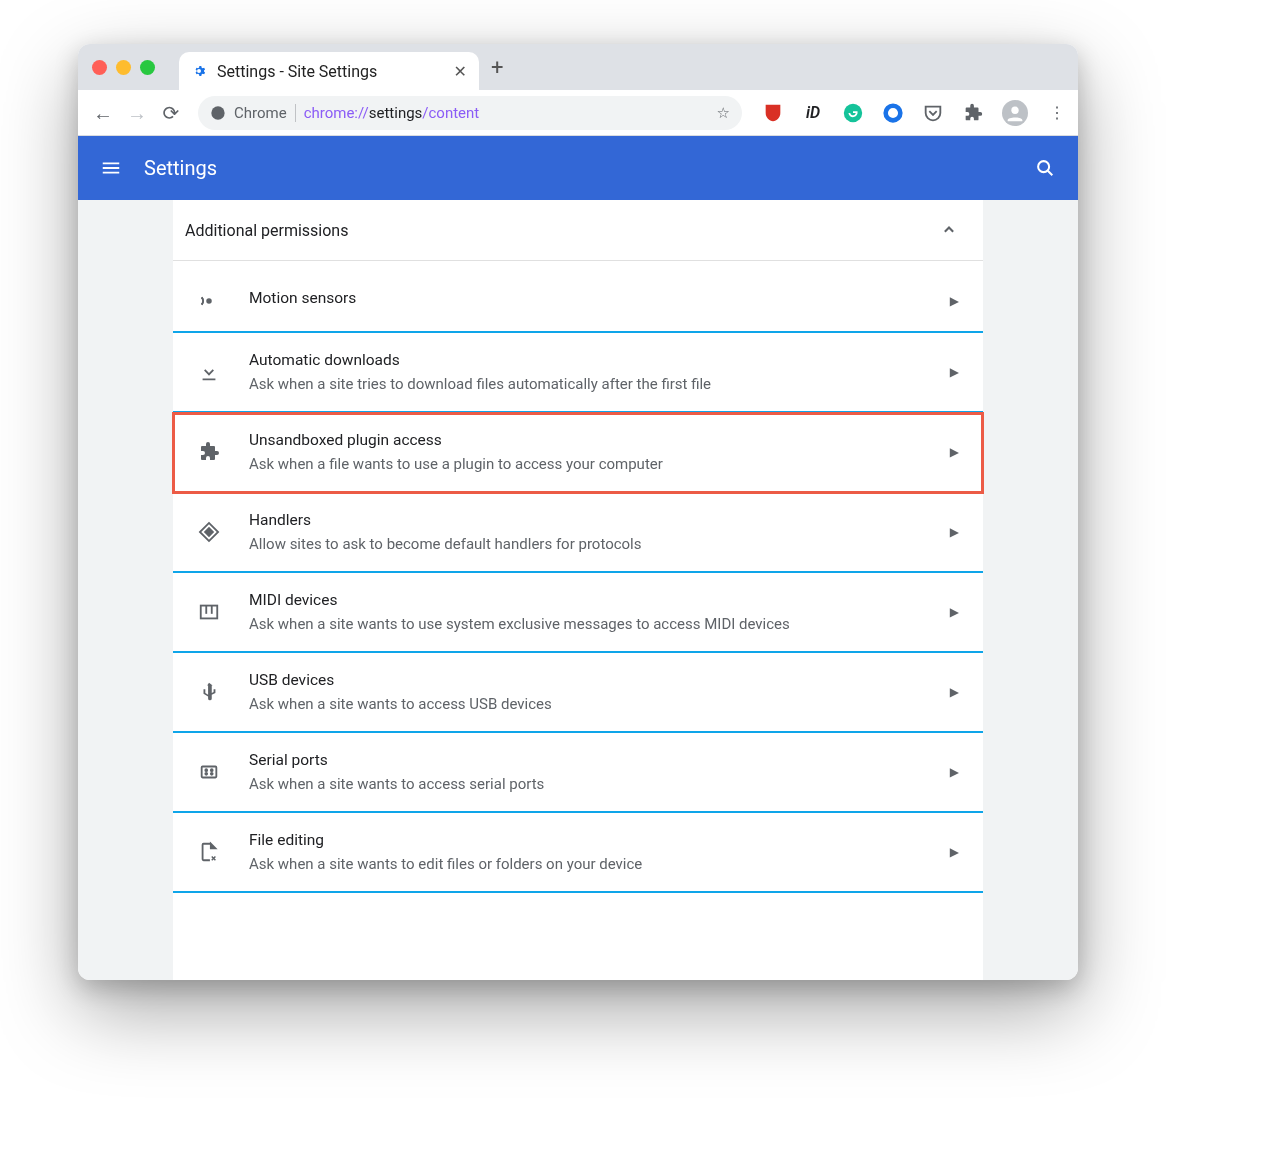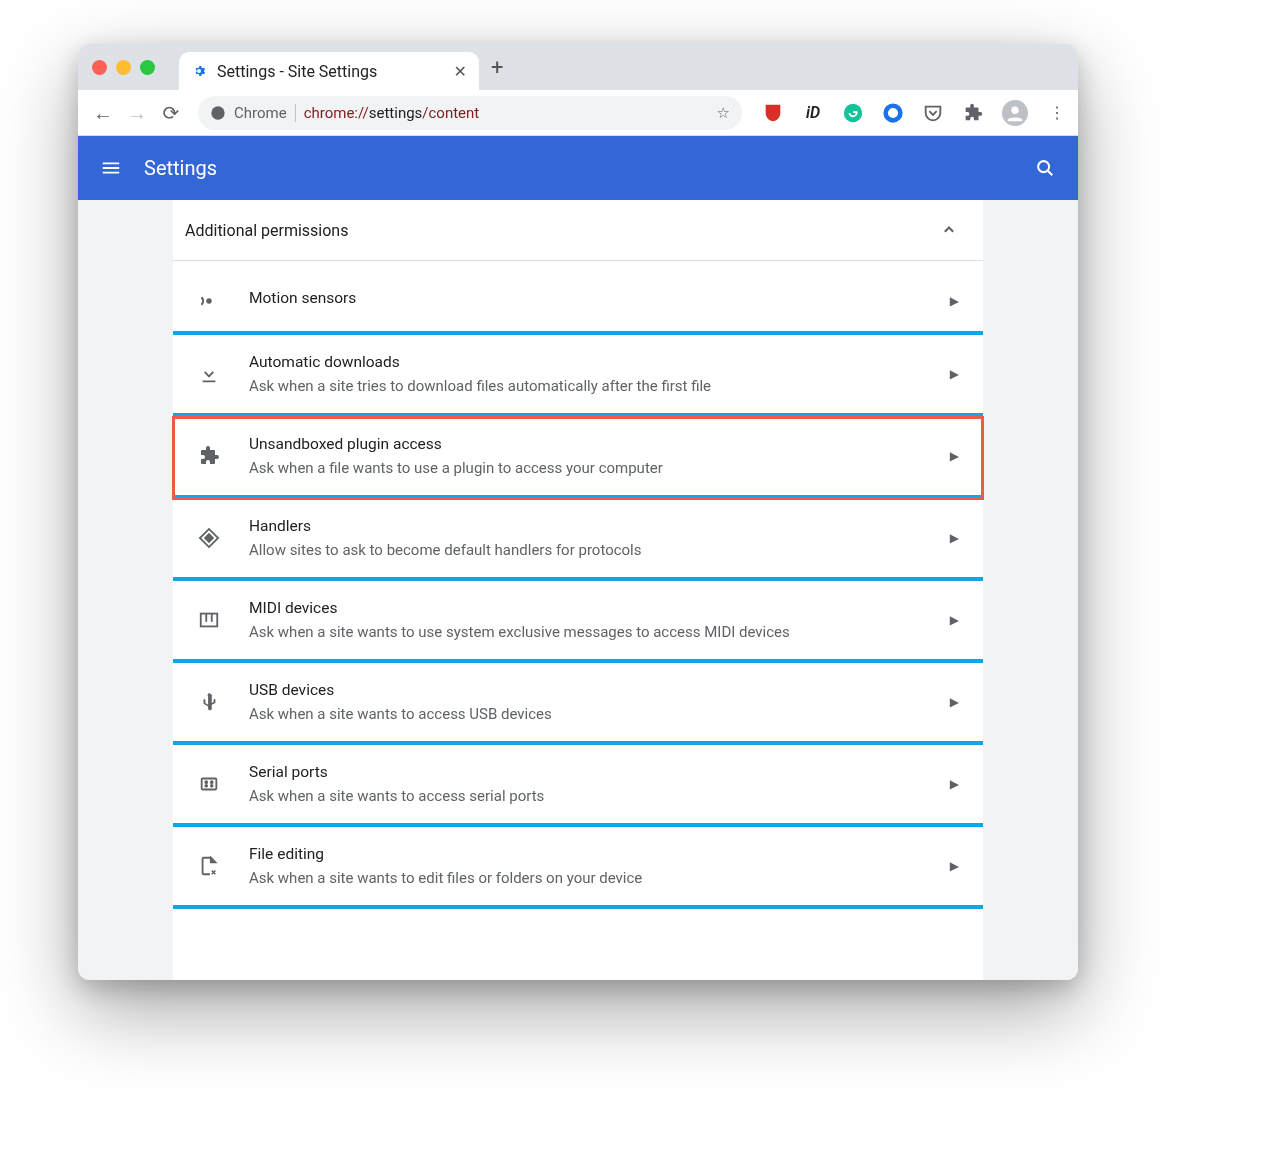--- a/index.html
+++ b/index.html
@@ -70,21 +70,21 @@
     display:flex;
     align-items:center;
     padding:0 12px;
     gap:8px;
     color:#5f6368;
     font-size:15px;
   }
   .omnibox .origin-label { color:#5f6368; }
   .omnibox .sep { width:1px; height:18px; background:#c0c2c5;}
   .omnibox .url { color:#202124; }
-  .omnibox .url .gray { color:#7f1d1d; }
+  .omnibox .url .gray { color:#8b5cf6; }
   .omnibox .star { margin-left:auto; color:#5f6368;}
   .ext-icons { display:flex; align-items:center; gap:18px; margin-left:8px;}
   .ext-icons span, .ext-icons svg { width:22px; height:22px; display:flex; align-items:center; justify-content:center;}
   .ext-icons .ublock{ color:#d93025; font-size:18px;}
   .ext-icons .avatar{ width:26px;height:26px;border-radius:50%;background:#bdc1c6; display:flex;align-items:center;justify-content:center;color:#fff;}
   
   .blue-header {
     height:64px;
     background:#3367d6;
     color:#fff;
@@ -116,21 +116,21 @@
     align-items:center;
     color:#202124;
     font-size:16px;
     border-bottom:1px solid #e0e0e0;
   }
   .card-header .chev{ margin-left:auto; color:#5f6368;}
   .perm-row {
     display:flex;
     align-items:center;
     padding: 18px 24px 18px 24px;
-    border-bottom:4px solid #0ea5e9;
+    border-bottom:2px solid #0ea5e9;
     position:relative;
   }
   .perm-row .row-icon {
     width:24px; height:24px; color:#5f6368;
     display:flex; align-items:center; justify-content:center;
     margin-right: 28px;
     flex-shrink:0;
   }
   .perm-row .texts { flex:1; }
   .perm-row .title { color:#202124; font-size:15.5px; margin-bottom:6px;}

